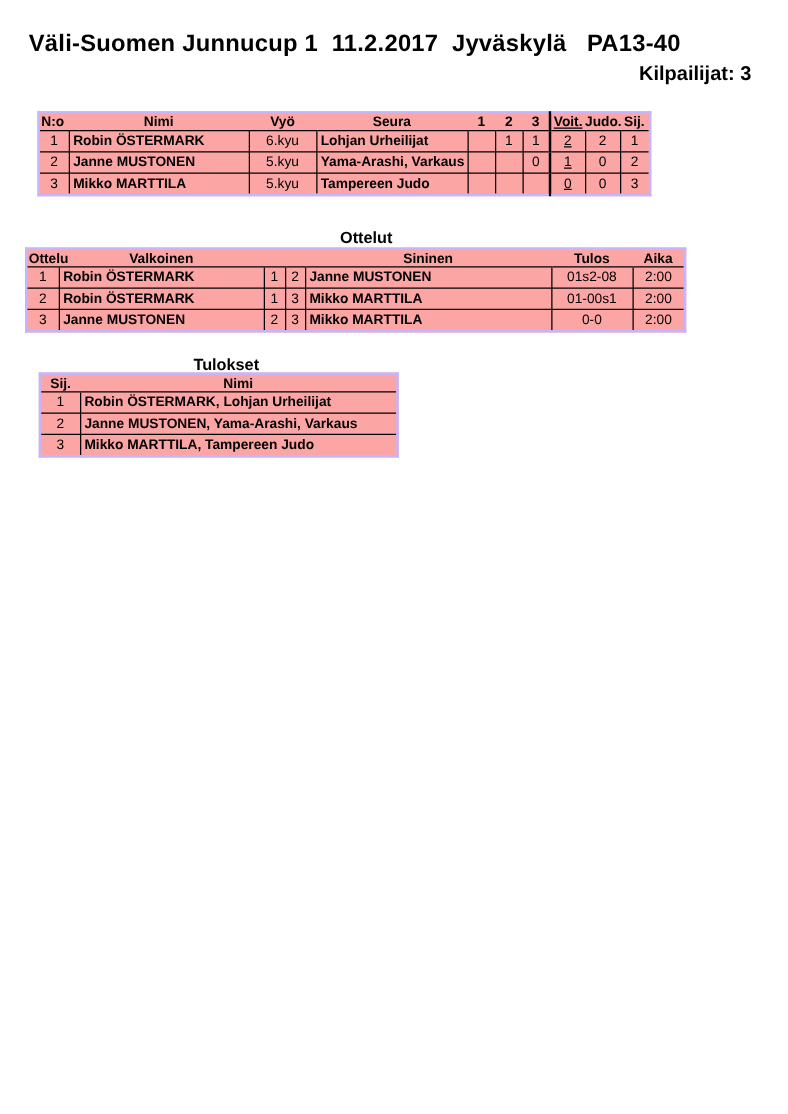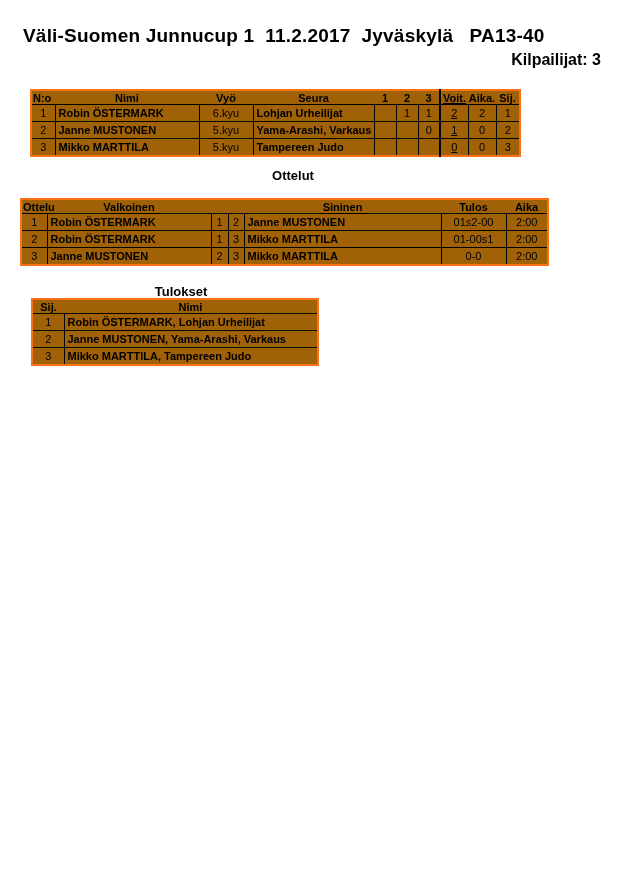--- a/index.html
+++ b/index.html
@@ -13,26 +13,26 @@
   }
   .count-label {
     position:absolute; top:51px; right:29px;
     font-size:16px; font-weight:bold;
   }
   .section-heading {
     position:absolute; transform:translateX(-50%);
     font-size:13px; font-weight:bold; white-space:nowrap;
   }
   #h-kilpailijat { left:221px; top:65px;margin-top:24px; }
-  #h-ottelut    { left:293px; top:168px; }
+  #h-ottelut    { left:293px; top:182px; }
   #h-tulokset   { left:181px; top:284px; }
 
   table.sheet {
     position:absolute; border-collapse:collapse; table-layout:fixed;
-    background:#a16207; border:2px solid #f97316; font-size:11px;
+    background:#fca5a5; border:2px solid #c4b5fd; font-size:11px;
   }
   #t-kilpailijat { left:30px; top:89px;  width:489px; }
   #t-ottelut     { left:20px; top:198px; width:527px; }
   #t-tulokset    { left:31px; top:298px; width:286px; }
 
   table.sheet th {
     font-weight:bold; border:none; border-bottom:1px solid #000000;
     height:13px; padding:0; text-align:center; white-space:nowrap;
     overflow:visible; font-size:11px; vertical-align:middle;
   }
@@ -71,21 +71,21 @@
     <tbody>
         <tr>
       <th class="left">N:o</th>
       <th>Nimi</th>
       <th>Vyö</th>
       <th>Seura</th>
       <th>1</th>
       <th>2</th>
       <th>3</th>
       <th class="thickleft">Voit.</th>
-      <th>Aika.</th>
+      <th>Judo.</th>
       <th>Sij.</th>
     </tr>
     <tr>
       <td>1</td>
       <td class="left">Robin ÖSTERMARK</td>
       <td>6.kyu</td>
       <td class="left">Lohjan Urheilijat</td>
       <td></td>
       <td>1</td>
       <td>1</td>
@@ -141,21 +141,21 @@
       <th>Sininen</th>
       <th>Tulos</th>
       <th>Aika</th>
     </tr>
     <tr>
       <td>1</td>
       <td class="left">Robin ÖSTERMARK</td>
       <td>1</td>
       <td>2</td>
       <td class="left">Janne MUSTONEN</td>
-      <td>01s2-00</td>
+      <td>01s2-08</td>
       <td>2:00</td>
     </tr>
     <tr>
       <td>2</td>
       <td class="left">Robin ÖSTERMARK</td>
       <td>1</td>
       <td>3</td>
       <td class="left">Mikko MARTTILA</td>
       <td>01-00s1</td>
       <td>2:00</td>

